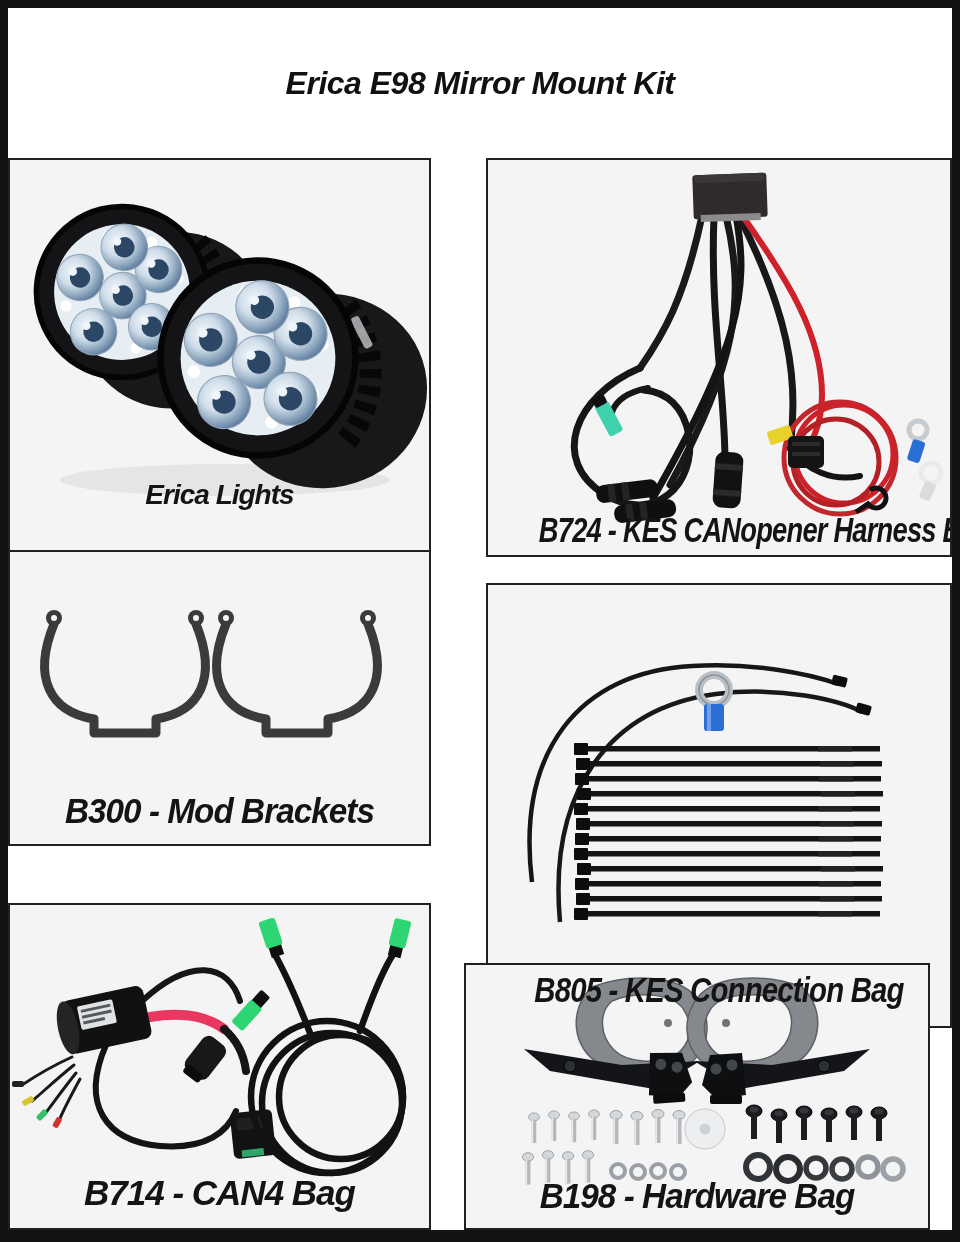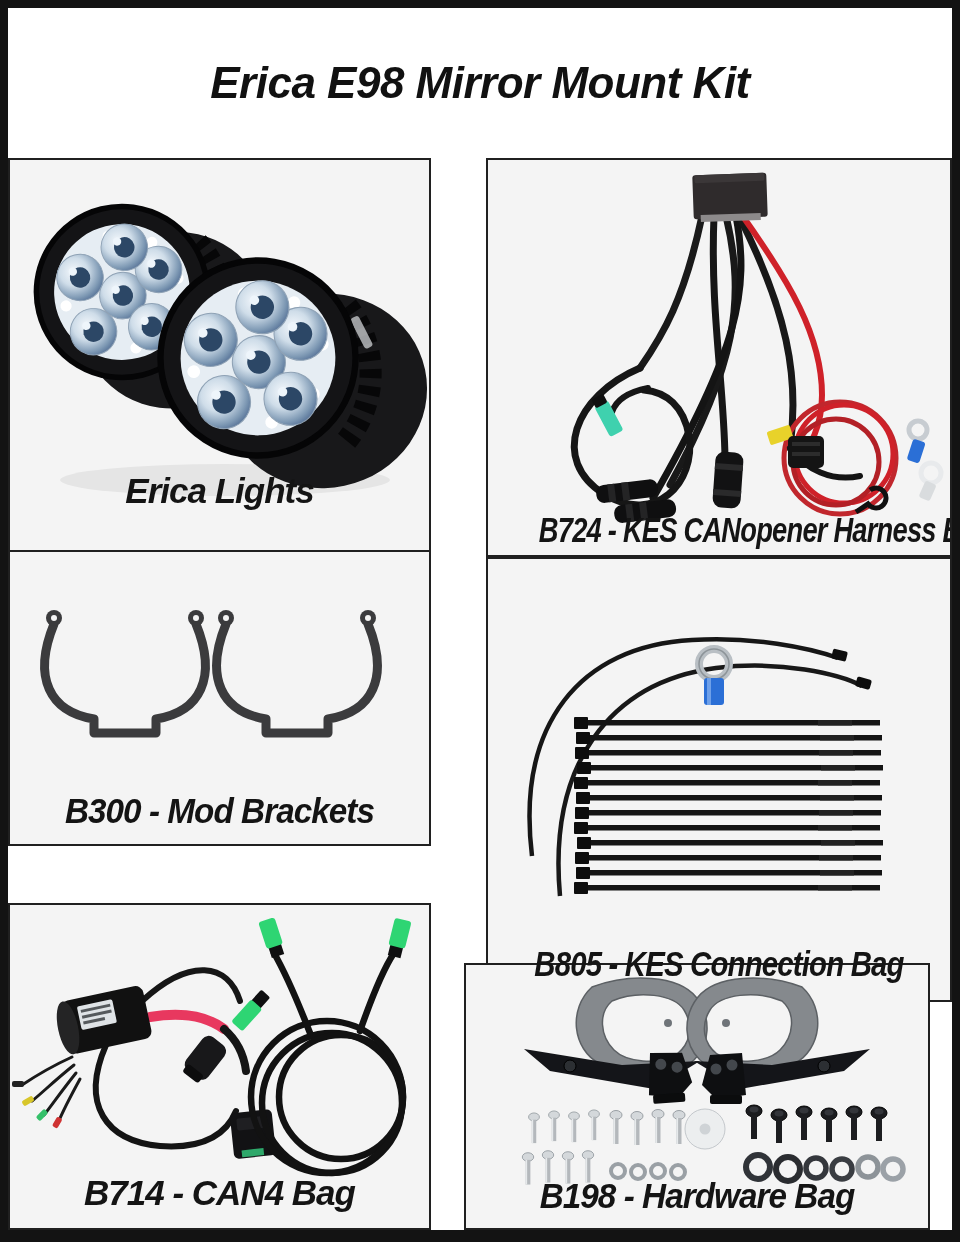--- a/index.html
+++ b/index.html
@@ -10,42 +10,42 @@
   }
   .frame{
     position:absolute; inset:0; border:8px solid #131313; border-bottom-width:12px;
     pointer-events:none; z-index:9;
   }
   .title-band{
     position:absolute; left:8px; top:8px; width:944px; height:150px;
     background:#ffffff; display:flex; align-items:center; justify-content:center;
   }
   .title-band h1{
-    margin:0; font-size:44px; font-style:italic; font-weight:bold;
+    margin:0; font-size:32px; font-style:italic; font-weight:bold;
     letter-spacing:-0.5px; color:#111111; white-space:nowrap;
   }
   .panel{
     position:absolute; background:#f4f4f4; border:2px solid #202020;
     box-sizing:border-box; overflow:hidden;
   }
   .photo{ position:absolute; inset:0; }
   .photo svg{ display:block; width:100%; height:100%; }
   .caption{
     position:absolute; left:0; right:0; text-align:center;
     font-style:italic; font-weight:bold; color:#141414;
     font-size:35px; letter-spacing:-1px; white-space:nowrap;
     transform-origin:50% 100%; z-index:3;
   }
   #p1{left:8px;  top:158px; width:423px; height:399px;}
   #p2{left:486px; top:158px; width:466px; height:399px;}
   #p3{left:8px;  top:550px; width:423px; height:296px;}
-  #p4{left:486px; top:557px; width:466px; height:445px;}
+  #p4{left:486px; top:583px; width:466px; height:445px;}
   #p5{left:8px;  top:903px; width:423px; height:327px;}
   #p6{left:464px; top:963px; width:466px; height:267px;}
-  #p1 .caption{bottom:44px; font-size:35px;}
+  #p1 .caption{bottom:44px; font-size:28px;}
   #p2 .caption{bottom:5px;  transform:scaleX(0.78);}
   #p3 .caption{bottom:13px; transform:scaleX(0.95);}
   #p4 .caption{bottom:16px; transform:scaleX(0.84);}
   #p5 .caption{bottom:15px;font-style:italic;}
   #p6 .caption{bottom:12px; transform:scaleX(0.95);}
 </style>
 </head>
 <body>
 
 <div class="page">

